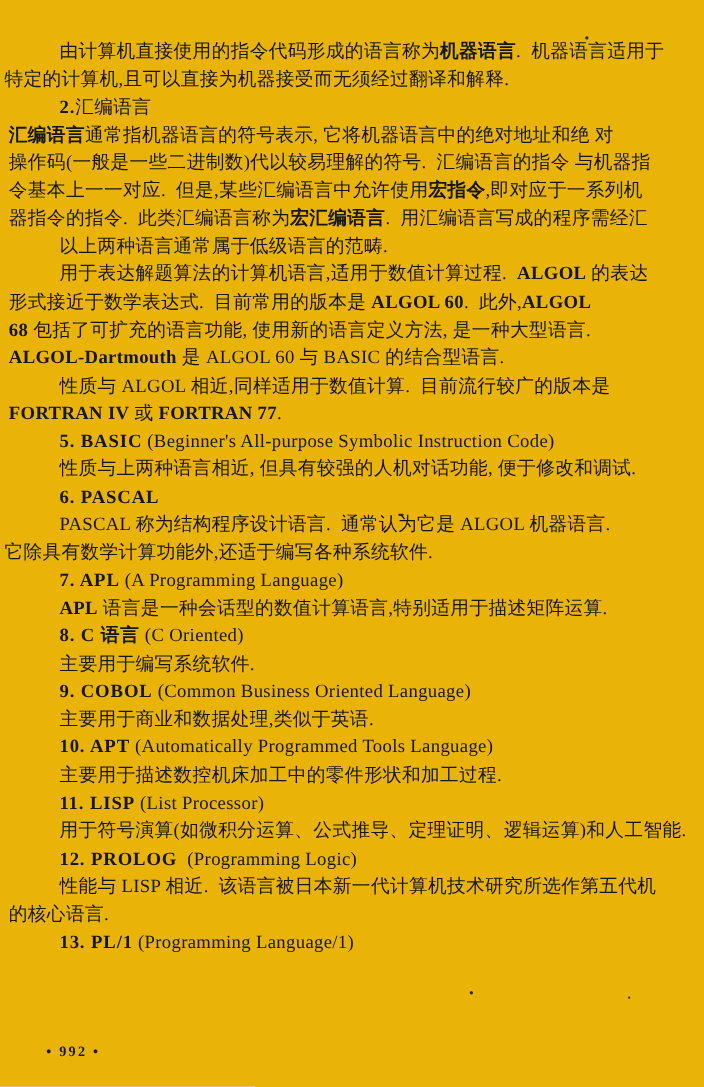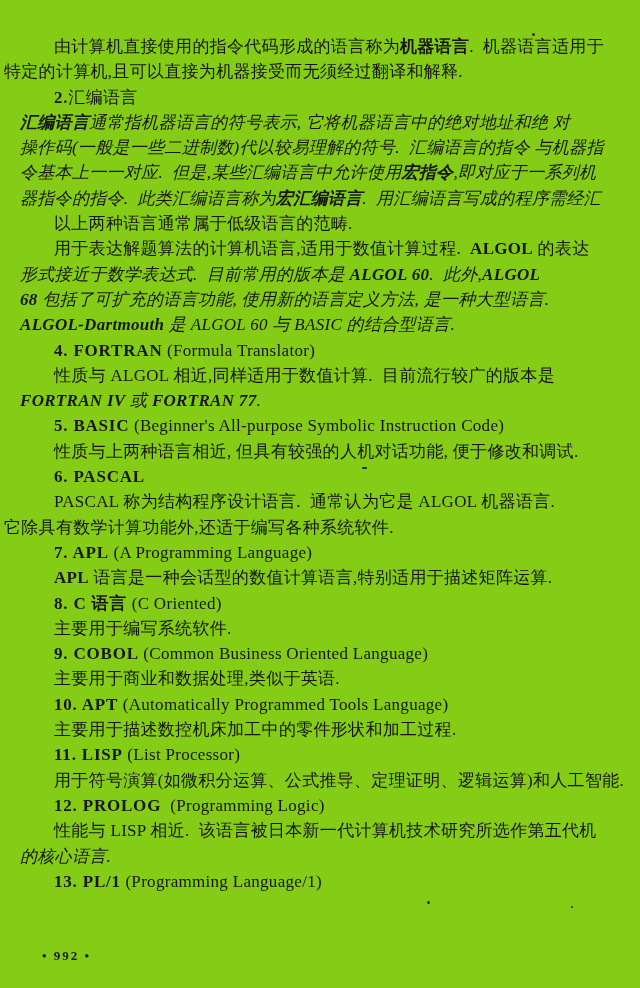--- a/index.html
+++ b/index.html
@@ -5,41 +5,41 @@
   html, body {
     margin: 0;
     padding: 0;
     background: #e8e8e6;
   }
   .page {
     position: relative;
     width: 640px;
     height: 988px;
     margin: 0 auto;
-    background: #84cc16;
+    background: #eab308;
     color: #161616;
     font-family: "Liberation Serif", "DejaVu Serif", serif;
     overflow: hidden;
   }
   .text-body {
     position: absolute;
     top: 34px;
     left: 0;
     width: 640px;
   }
   .line {
     height: 25.3px;
     line-height: 25.3px;
     font-size: 17px;
     white-space: pre;
     overflow: hidden;
     letter-spacing: 0.3px;
   }
   .indent-para  { padding-left: 54px; }
-  .indent-flush { padding-left: 20px; font-style: italic; }
+  .indent-flush { padding-left: 8px; }
   .indent-out   { padding-left: 4px;  }
   .b { font-weight: bold; }
   .heading .b { letter-spacing: 0.8px; }
   .footer {
     position: absolute;
     left: 42px;
     top: 948px;
     font-size: 13px;
     font-weight: bold;
     letter-spacing: 2px;
@@ -66,21 +66,20 @@
       <div class="line indent-para heading"><span class="b">2.</span><span>汇编语言</span></div>
       <div class="line indent-flush"><span class="b">汇编语言</span><span>通常指机器语言的符号表示, 它将机器语言中的绝对地址和绝 对</span></div>
       <div class="line indent-flush"><span>操作码(一般是一些二进制数)代以较易理解的符号.  汇编语言的指令 与机器指</span></div>
       <div class="line indent-flush"><span>令基本上一一对应.  但是,某些汇编语言中允许使用</span><span class="b">宏指令</span><span>,即对应于一系列机</span></div>
       <div class="line indent-flush"><span>器指令的指令.  此类汇编语言称为</span><span class="b">宏汇编语言</span><span>.  用汇编语言写成的程序需经汇</span></div>
       <div class="line indent-para"><span>以上两种语言通常属于低级语言的范畴.</span></div>
       <div class="line indent-para"><span>用于表达解题算法的计算机语言,适用于数值计算过程.  </span><span class="b">ALGOL</span><span> 的表达</span></div>
       <div class="line indent-flush"><span>形式接近于数学表达式.  目前常用的版本是 </span><span class="b">ALGOL 60</span><span>.  此外,</span><span class="b">ALGOL</span></div>
       <div class="line indent-flush"><span class="b">68</span><span> 包括了可扩充的语言功能, 使用新的语言定义方法, 是一种大型语言.</span></div>
       <div class="line indent-flush"><span class="b">ALGOL-Dartmouth</span><span> 是 ALGOL 60 与 BASIC 的结合型语言.</span></div>
-      <div class="line indent-para heading"><span class="b">4. FORTRAN</span><span> (Formula Translator)</span></div>
       <div class="line indent-para"><span>性质与 ALGOL 相近,同样适用于数值计算.  目前流行较广的版本是</span></div>
       <div class="line indent-flush"><span class="b">FORTRAN IV</span><span> 或 </span><span class="b">FORTRAN 77</span><span>.</span></div>
       <div class="line indent-para heading"><span class="b">5. BASIC</span><span> (Beginner's All-purpose Symbolic Instruction Code)</span></div>
       <div class="line indent-para"><span>性质与上两种语言相近, 但具有较强的人机对话功能, 便于修改和调试.</span></div>
       <div class="line indent-para heading"><span class="b">6. PASCAL</span></div>
       <div class="line indent-para"><span>PASCAL 称为结构程序设计语言.  通常认为它是 ALGOL 机器语言.</span></div>
       <div class="line indent-out"><span>它除具有数学计算功能外,还适于编写各种系统软件.</span></div>
       <div class="line indent-para heading"><span class="b">7. APL</span><span> (A Programming Language)</span></div>
       <div class="line indent-para"><span class="b">APL</span><span> 语言是一种会话型的数值计算语言,特别适用于描述矩阵运算.</span></div>
       <div class="line indent-para heading"><span class="b">8. C 语言</span><span> (C Oriented)</span></div>

